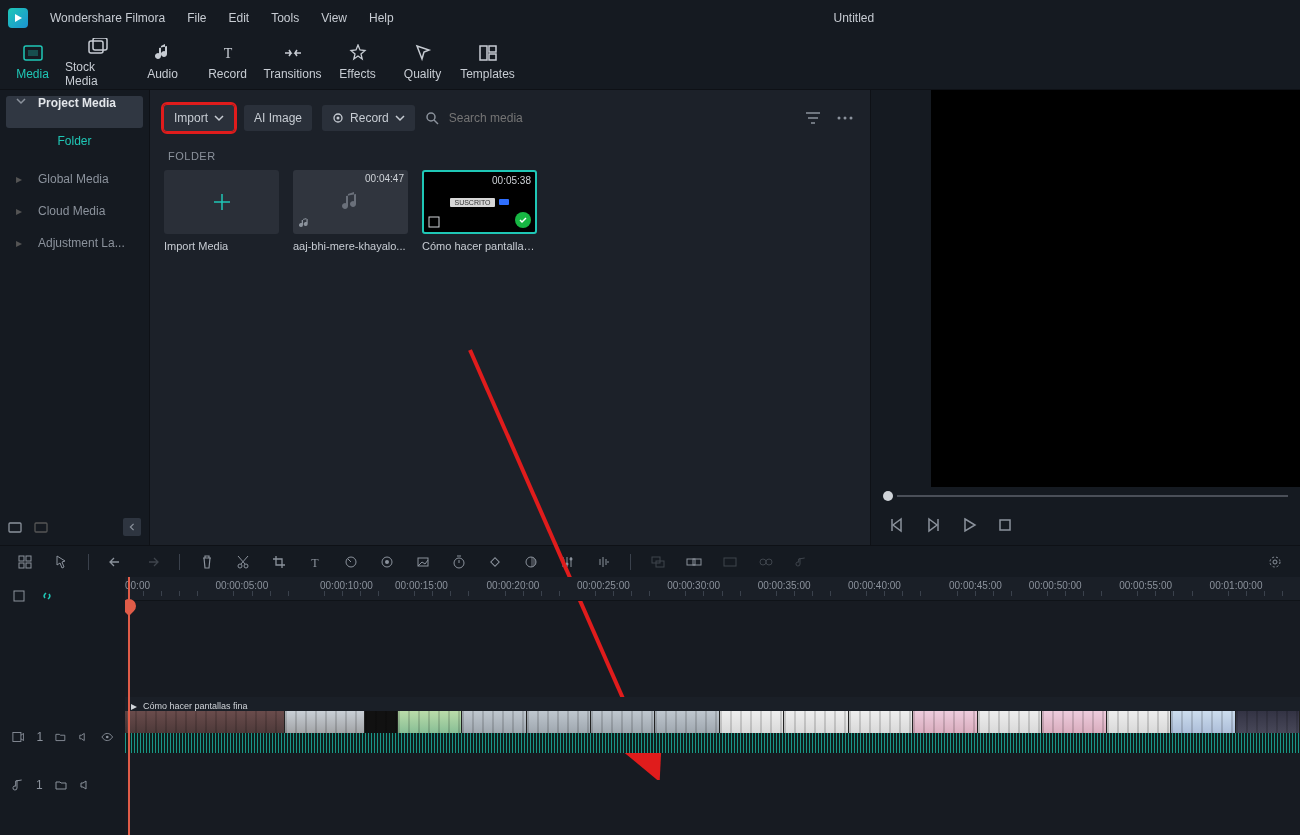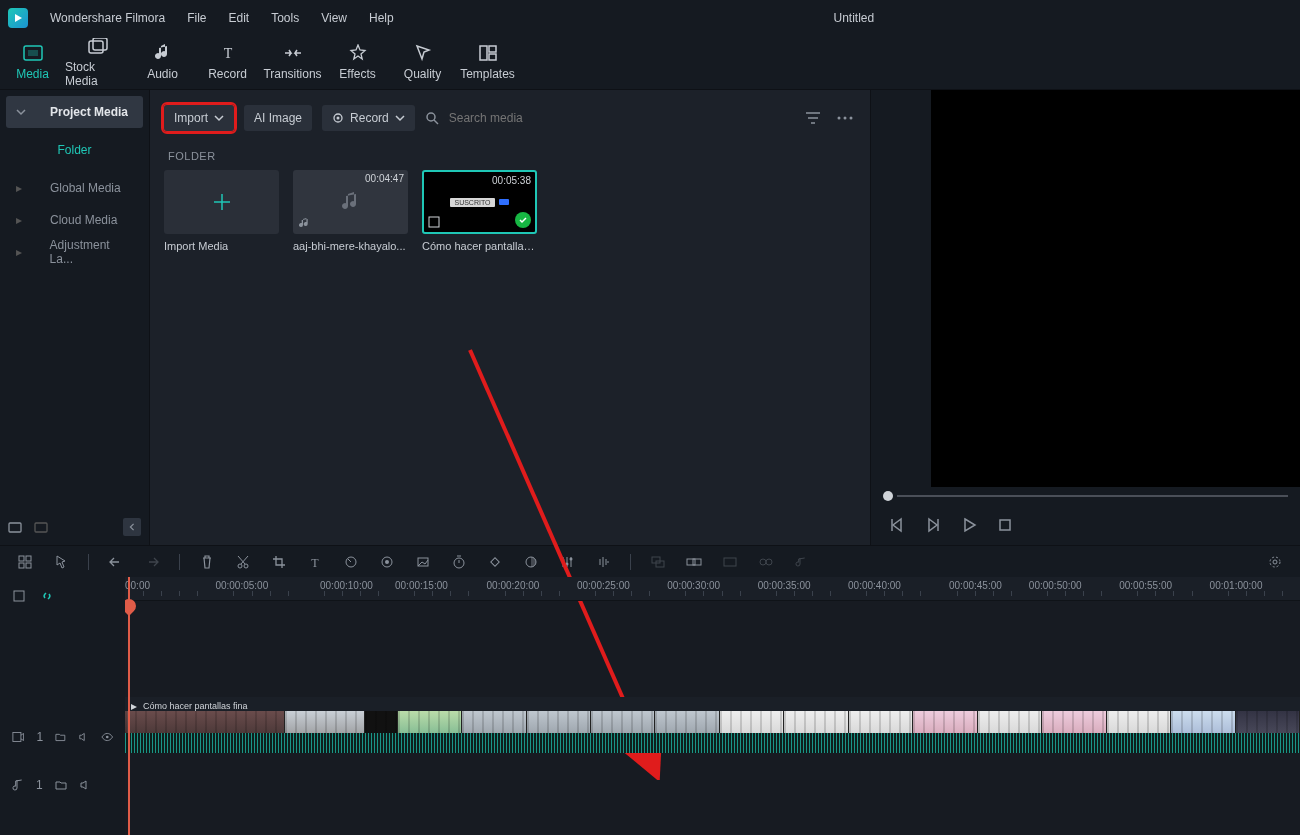--- a/index.html
+++ b/index.html
@@ -31,21 +31,21 @@
   .ribbon .rtab.active{color:var(--teal)}
   .ribbon .rtab .ico{height:20px;display:flex;align-items:center;justify-content:center}
   .ribbon .rgap{flex:1}
   .player-head{width:430px;display:flex;align-items:center;gap:18px;padding:0 18px;color:var(--text);border-left:1px solid #0e1116;background:var(--bg-dark)}
   .player-head .quality{display:flex;align-items:center;gap:40px;color:var(--muted)}
 
   
   .mid{display:flex;height:455px}
   .sidebar{width:150px;background:var(--bg-dark);display:flex;flex-direction:column;border-right:1px solid #0e1116}
   .sb-top{padding:6px}
-  .sb-item, .sb-head{height:32px;display:flex;align-items:center;gap:24px;padding:0 10px;border-radius:3px;cursor:pointer;color:var(--muted)}
+  .sb-item, .sb-head{height:32px;display:flex;align-items:flex-start;gap:12px;padding:0 10px;border-radius:3px;cursor:pointer;color:var(--muted)}
   .sb-head{background:#303742;color:#e3e6ea;font-weight:600}
   .sb-folder{color:var(--teal);justify-content:center;margin:6px 0}
   .sb-item .arrow{width:10px;color:#555}
   .sb-bottom{margin-top:auto;height:36px;display:flex;align-items:center;gap:12px;padding:0 8px}
   .sb-bottom .chev{margin-left:auto;width:18px;height:18px;background:#2e3540;border-radius:2px;display:flex;align-items:center;justify-content:center}
 
   
   .media{flex:1;background:#1c2129;display:flex;flex-direction:column;position:relative}
   .toolbar{height:36px;margin:10px 14px 0 14px;display:flex;align-items:center;gap:10px}
   .btn{height:26px;background:var(--panel2);border-radius:3px;display:flex;align-items:center;padding:4px 10px;gap:6px;cursor:pointer;color:var(--text)}

